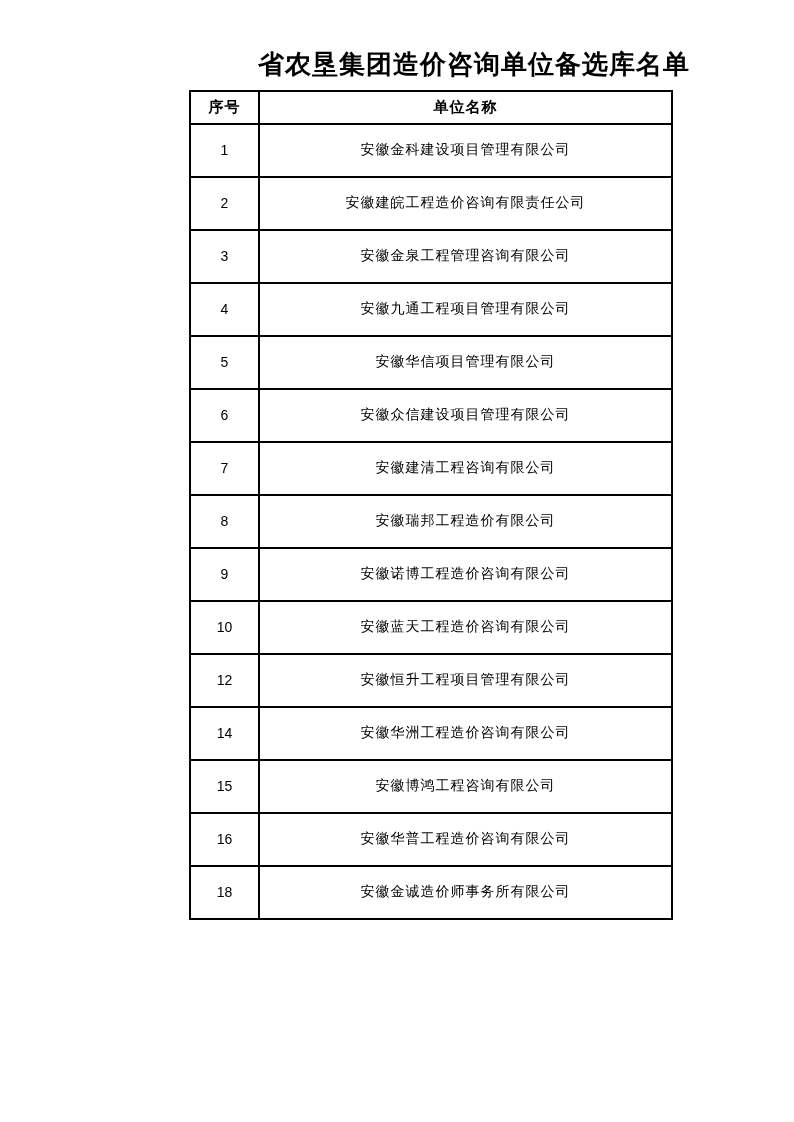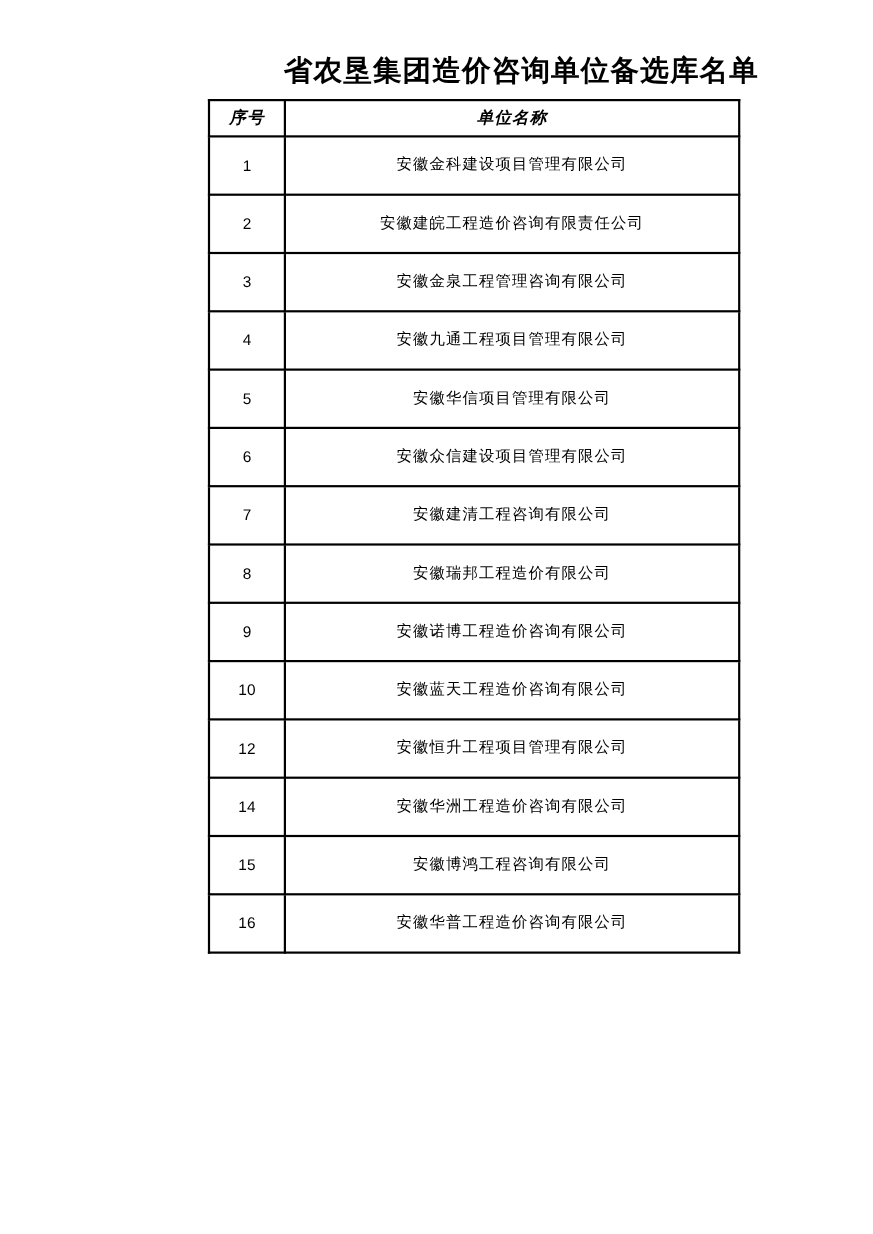--- a/index.html
+++ b/index.html
@@ -46,21 +46,20 @@
     vertical-align: middle;
     overflow: hidden;
   }
   col.col-no { width: 69px; }
   col.col-name { width: 413px; }
   table.roster-table th {
     height: 33px;
     font-size: 15px;
     font-weight: bold;
     letter-spacing: 1px;
-    font-style: italic;
   }
   table.roster-table td {
     height: 53px;
     font-size: 14px;
     font-weight: normal;
   }
   td.cell-no { font-size: 13px; }
   td.cell-name { letter-spacing: 1px; }
 </style>
 </head>
@@ -130,16 +129,20 @@
             <td class="cell-name">安徽华洲工程造价咨询有限公司</td>
           </tr>
           <tr>
             <td class="cell-no">15</td>
             <td class="cell-name">安徽博鸿工程咨询有限公司</td>
           </tr>
           <tr>
             <td class="cell-no">16</td>
             <td class="cell-name">安徽华普工程造价咨询有限公司</td>
           </tr>
+          <tr>
+            <td class="cell-no">18</td>
+            <td class="cell-name">安徽金诚造价师事务所有限公司</td>
+          </tr>
         </tbody>
     </table>
   </div>
 </div>
 
 </body></html>

